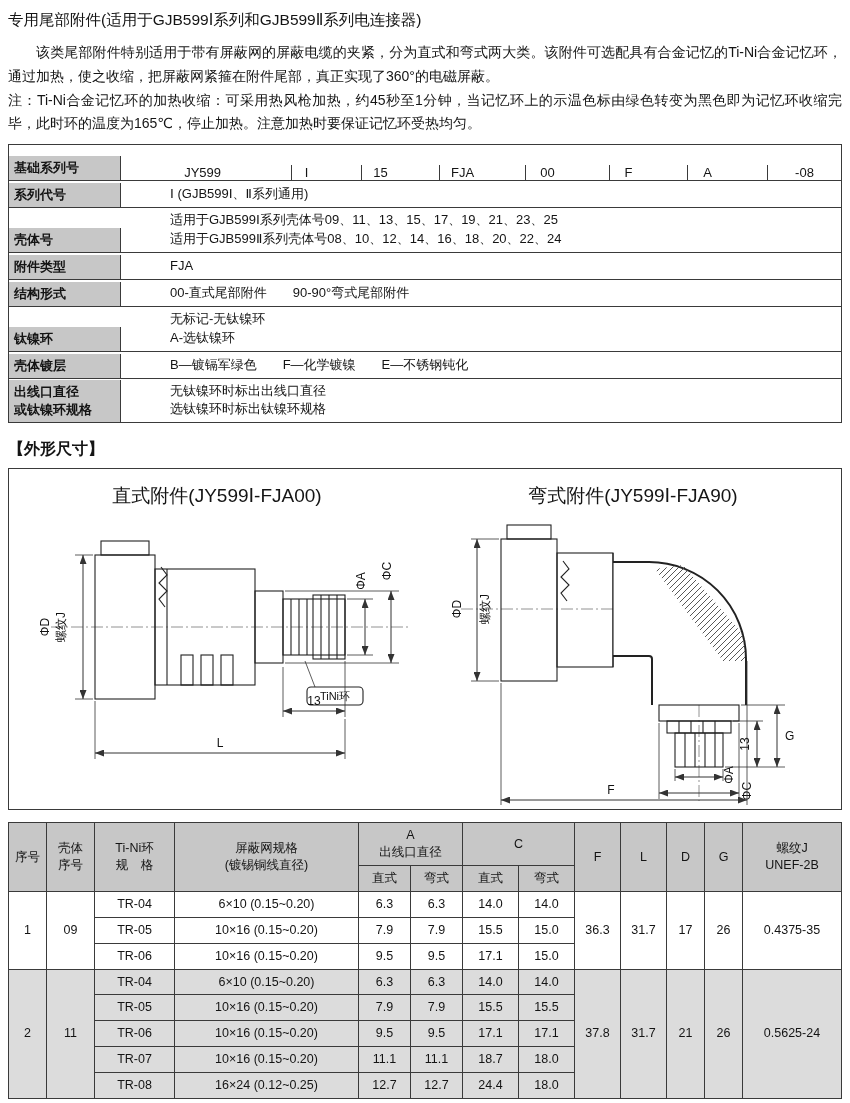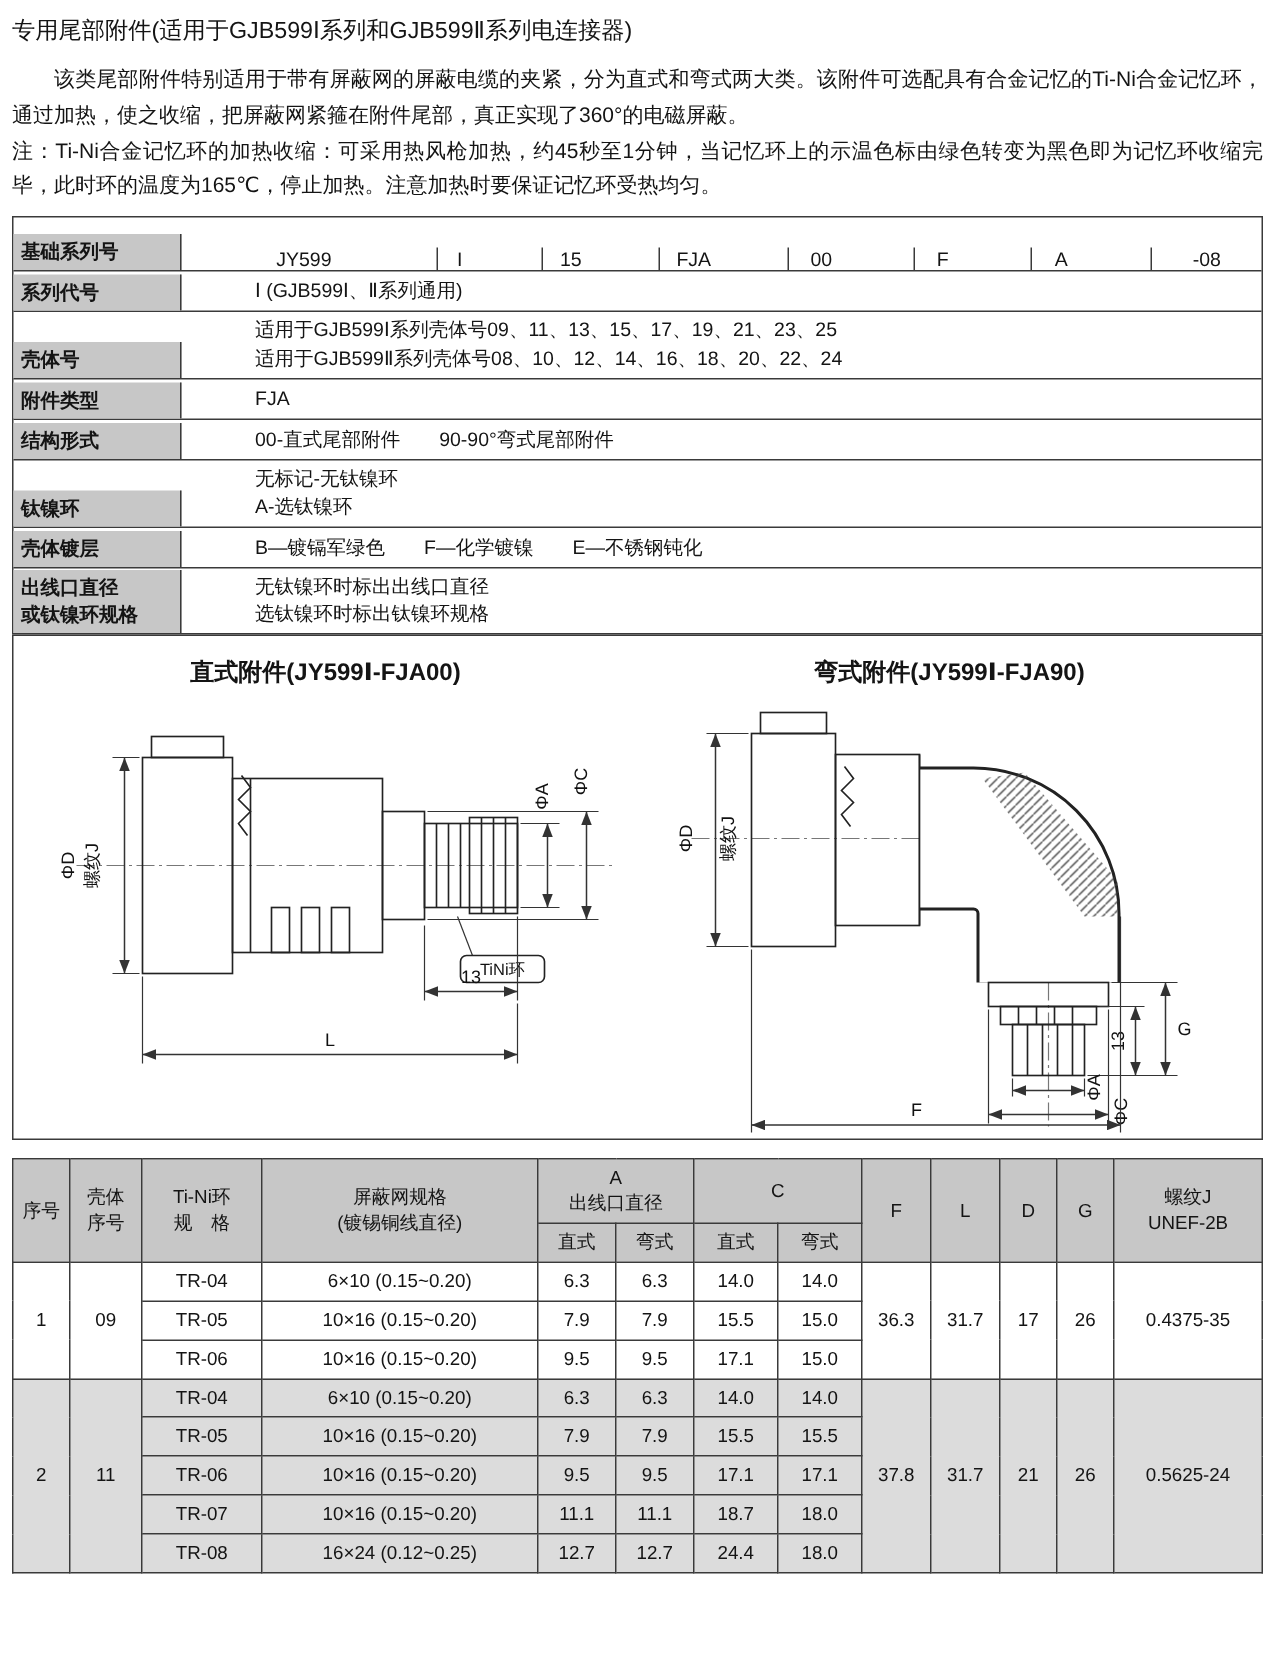--- a/index.html
+++ b/index.html
@@ -18,21 +18,21 @@
                padding:3px 5px; display:flex; align-items:center; font-weight:bold; white-space:pre-line; }
   .ord-content { flex:1; padding:3px 9px; display:flex; align-items:center; white-space:pre-line; line-height:1.45; }
   .ord-base { flex:1; display:flex; align-items:center; justify-content:flex-end; padding-right:30px;margin-top:20px; }
   .ord-seg { border-left:1px solid #3a3a3a; display:flex; align-items:center; justify-content:center; }
 
   .section-heading { font-size:16px; font-weight:bold; margin:16px 0 8px; }
 
   
   .outline-box { border:1.5px solid #3a3a3a; display:flex; padding-top:4px; }
   .draw-col { flex:1; display:flex; flex-direction:column; align-items:center; }
-  .draw-title { font-size:16px; font-weight:bold; margin:10px 0 0; }
+  .draw-title { font-size:19px; font-weight:normal; margin:10px 0 0; }
 
   svg text { font-size:12px; fill:#111; font-family:inherit; }
   .txt-s { font-size:11px; }
   .ln  { stroke:#222; stroke-width:1.1; fill:none; }
   .lnf { stroke:#222; stroke-width:1.1; fill:#fff; }
   .dim { stroke:#333; stroke-width:1; fill:none; }
   .ext { stroke:#333; stroke-width:0.8; fill:none; }
   .cl  { stroke:#777; stroke-width:0.8; stroke-dasharray:12 3 2 3; fill:none; }
   .tO  { stroke:#222; stroke-width:96; fill:none; }
   .tI  { stroke:#fff; stroke-width:92; fill:none; }
@@ -93,20 +93,21 @@
       <div class="ord-content">B—镀镉军绿色　　F—化学镀镍　　E—不锈钢钝化</div>
     </div>
     <div class="ord-row">
       <div class="ord-label">出线口直径
 或钛镍环规格</div>
       <div class="ord-content">无钛镍环时标出出线口直径
 选钛镍环时标出钛镍环规格</div>
     </div>
   </div>
 
+  <div class="section-heading">【外形尺寸】</div>
 
   <div class="outline-box">
 
     <div class="draw-col">
       <div class="draw-title">直式附件(JY599Ⅰ-FJA00)</div>
       <svg width="404" height="300" viewBox="0 0 404 300">
         <defs>
           <pattern id="knurlL" width="4" height="6" patternUnits="userSpaceOnUse">
             <line x1="2" y1="0" x2="2" y2="6" stroke="#777" stroke-width="0.8"></line>
           </pattern>

